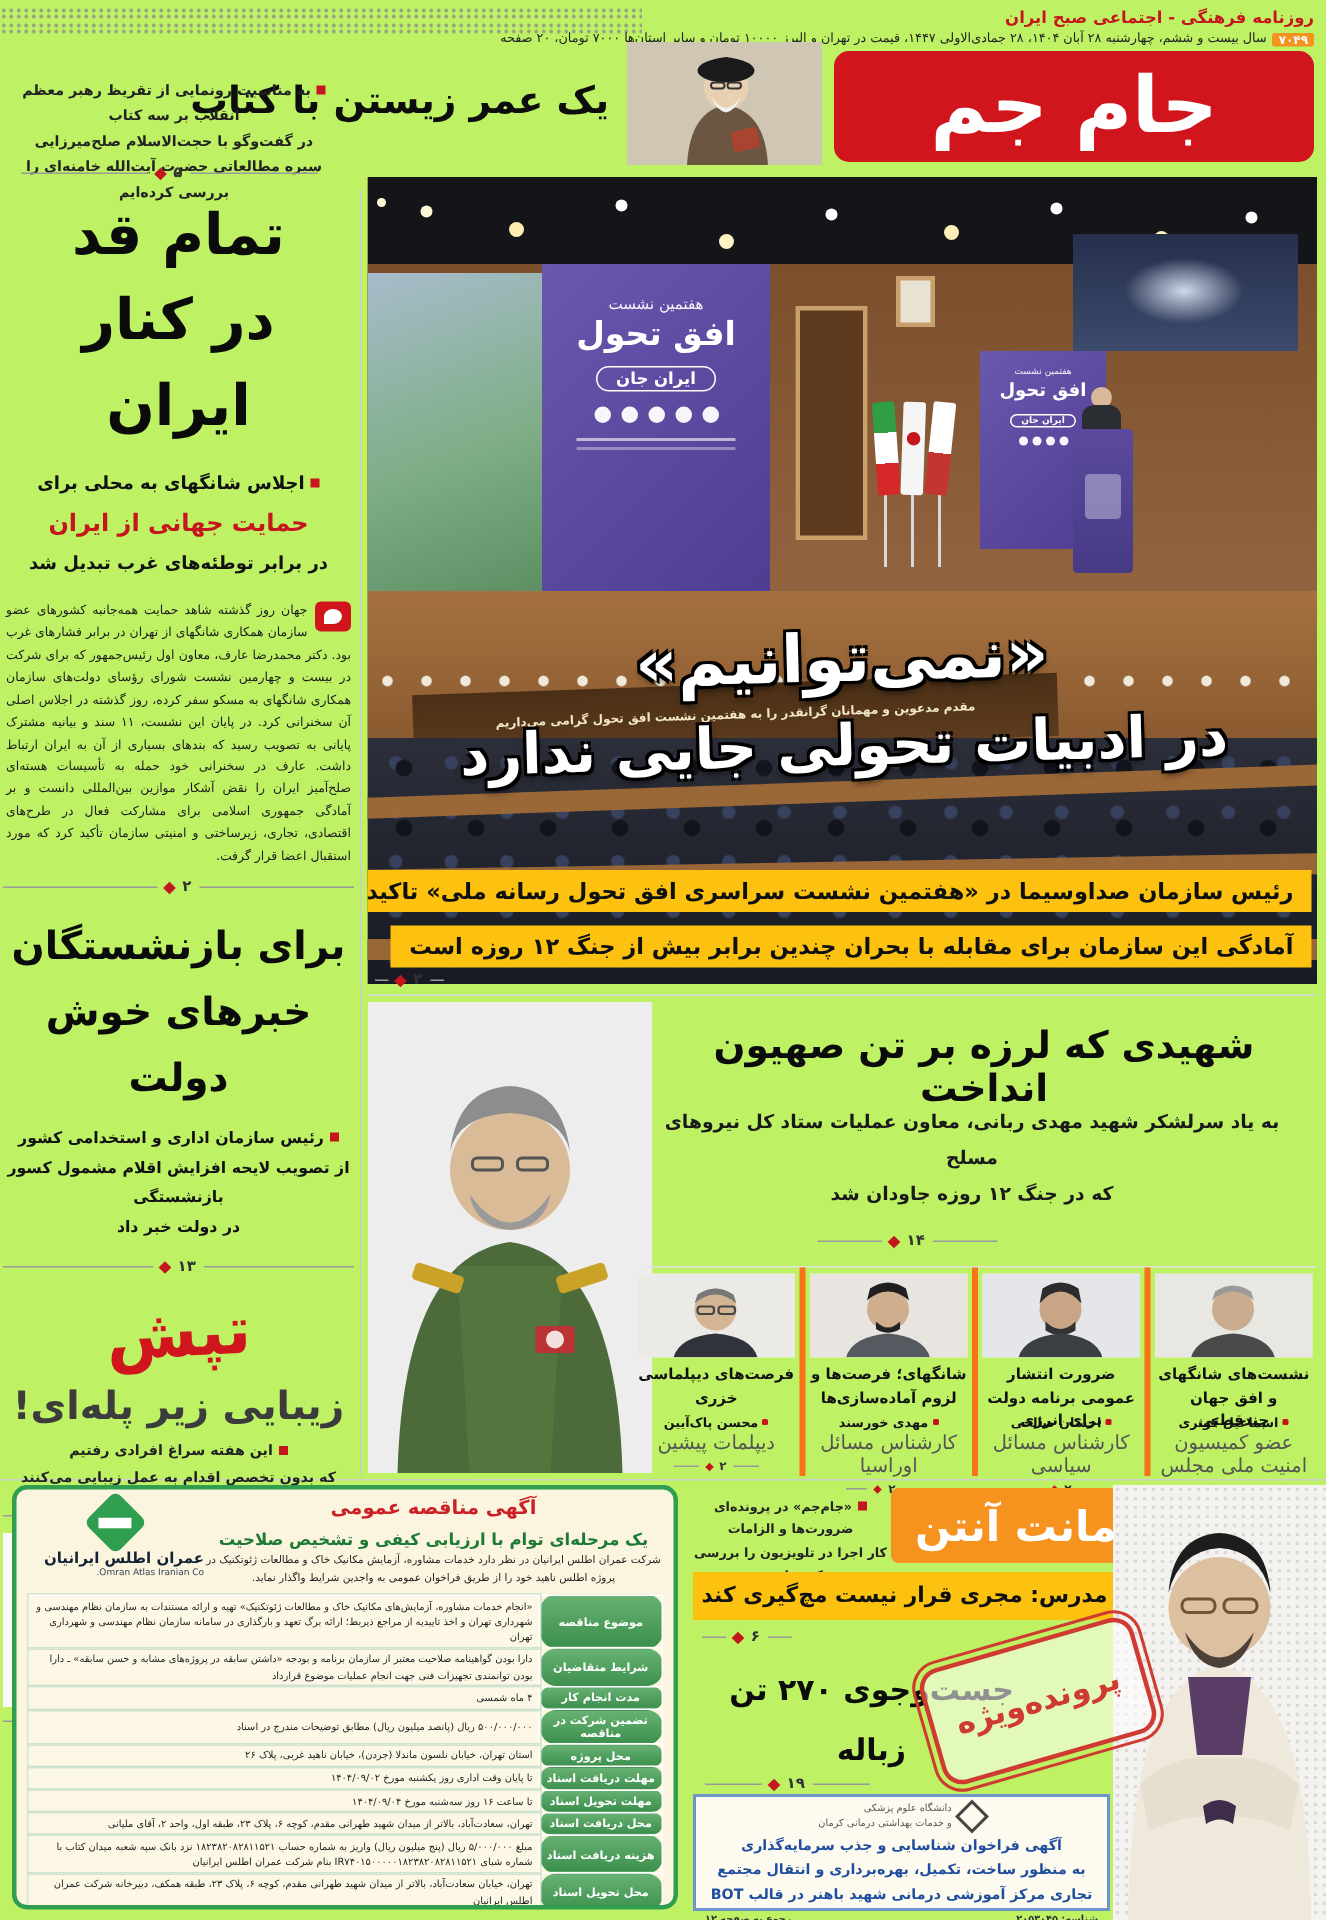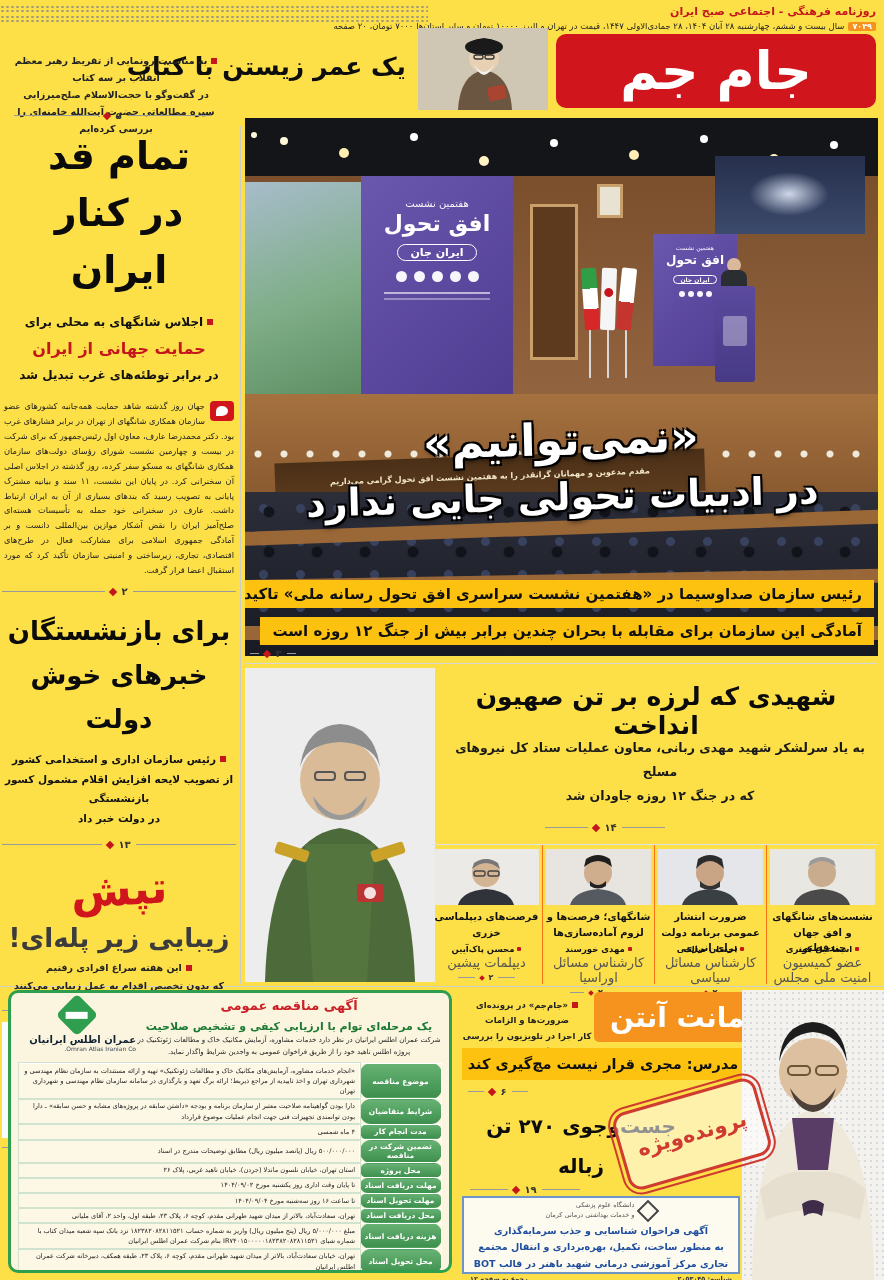--- a/index.html
+++ b/index.html
@@ -1,18 +1,18 @@
 <!DOCTYPE html>
 <html lang="fa" dir="rtl"><head>
 <meta charset="utf-8">
 <style>
   * { margin:0; padding:0; box-sizing:border-box; }
   html,body { background:#e8e8e8; }
   body { font-family:"DejaVu Sans", sans-serif; }
-  .page { position:relative; width:884px; height:1280px; margin:0 auto; background:#fde047; overflow:hidden; direction:rtl; }
+  .page { position:relative; width:884px; height:1280px; margin:0 auto; background:#bef264; overflow:hidden; direction:rtl; }
 
   
   .abs { position:absolute; }
   .bullet { display:inline-block; width:6px; height:6px; background:#c4161c; margin:0 0 1px 4px; vertical-align:middle; }
   .reddot { display:inline-block; width:4px; height:4px; background:#c4161c; border-radius:1px; margin:0 0 2px 3px; vertical-align:middle; }
   .rule-marker { display:flex; align-items:center; gap:5px; }
   .rule-marker::before, .rule-marker::after { content:""; flex:1; border-top:1px solid #9a9a9a; }
   .pnum { font-size:10px; font-weight:bold; color:#333; }
   .pdiamond { width:6px; height:6px; background:#c4161c; transform:rotate(45deg); display:inline-block; }
 
@@ -95,24 +95,24 @@
   .ph-h2 { font-size:38px; margin-top:10px; }
   .ybar { position:absolute; right:4px; background:#fdc20f; color:#101010; font-weight:bold; font-size:15px; padding:5px 12px; white-space:nowrap; }
   .ybar.b1 { top:462px; }
   .ybar.b2 { top:499px; }
   .marker-photo { left:250px; top:648px; width:46px; }
 
   
   .martyr { left:245px; top:666px; width:633px; height:318px; }
   .general { position:absolute; left:0; top:2px; width:190px; height:314px; overflow:hidden; }
   .m-headline { position:absolute; left:192px; top:16px; width:438px; text-align:center; font-size:25px; font-weight:bold; color:#0b0b0b; }
-  .m-deck { position:absolute; left:196px; top:70px; width:438px; text-align:center; font-size:12.5px; font-weight:bold; color:#1a1a1a; line-height:1.9; }
+  .m-deck { position:absolute; left:184px; top:70px; width:438px; text-align:center; font-size:12.5px; font-weight:bold; color:#1a1a1a; line-height:1.9; }
   .marker-martyr { left:545px; top:822px; width:120px; }
   .experts { position:absolute; left:186px; top:178px; width:447px; height:140px; display:flex; border-top:1px solid #e2e2e2; }
-  .expert { flex:1; border-left:1px solid #f97316; padding:4px 3px 0; text-align:center; }
+  .expert { flex:1; border-left:4px solid #f97316; padding:4px 3px 0; text-align:center; }
   .expert:last-child { border-left:none; }
   .exp-photo { height:56px; background:#efefef; overflow:hidden; }
   .exp-title { font-size:10px; font-weight:bold; color:#111; line-height:1.55; margin-top:4px; height:33px; }
   .exp-name { font-size:8.5px; font-weight:bold; color:#111; margin-top:2px; }
   .exp-role { font-size:13px; color:#555; margin-top:1px; }
   .exp-marker { margin:3px auto 0; width:56px; }
   .exp-marker .pnum { font-size:8px; }
   .exp-marker .pdiamond { width:4px; height:4px; }
 
   

